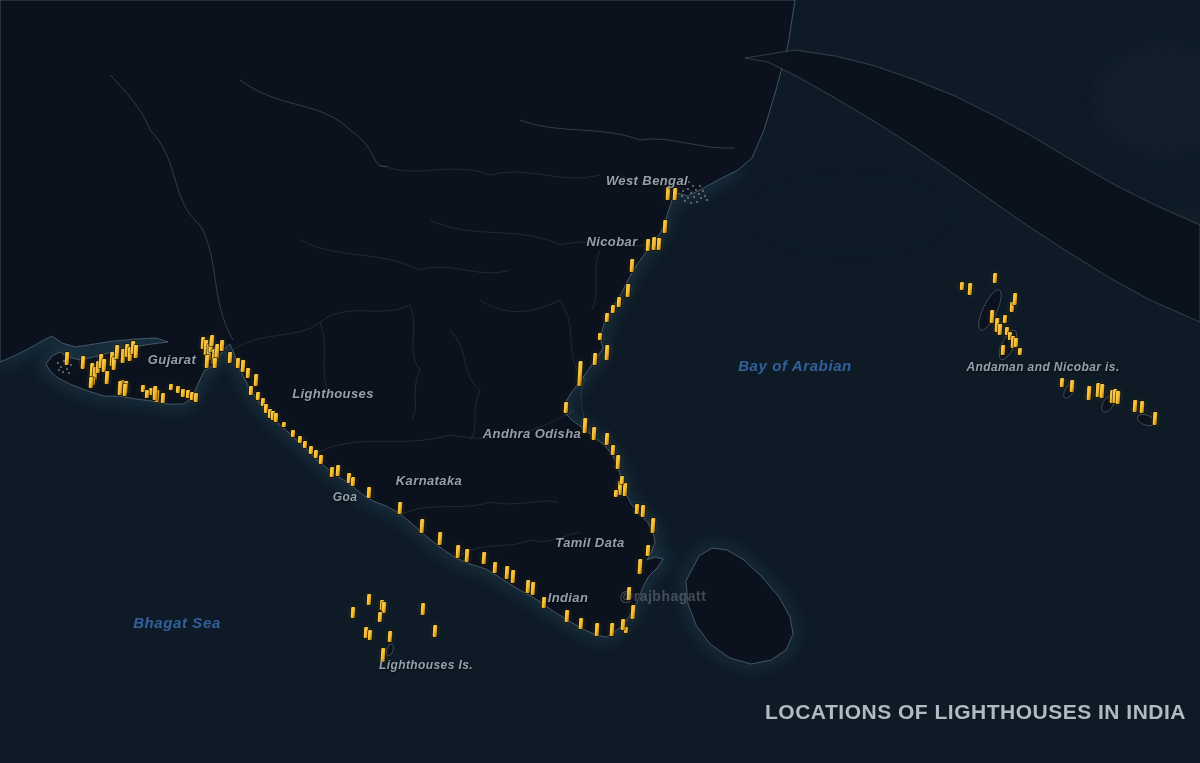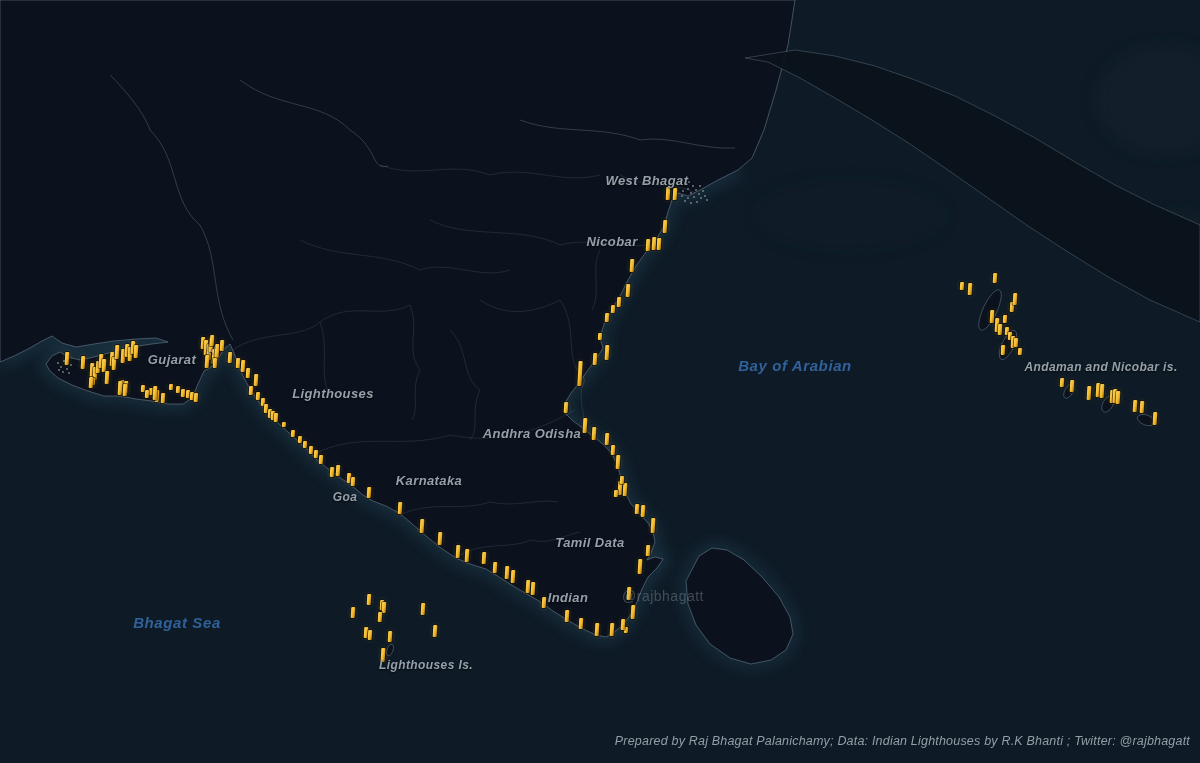--- a/index.html
+++ b/index.html
@@ -25,21 +25,21 @@
     color:var(--state-label);font-style:italic;font-weight:bold;
     letter-spacing:.4px;white-space:nowrap;text-shadow:0 1px 2px rgba(0,0,0,.8);
   }
   .sea-label{
     position:absolute;transform:translate(-50%,-50%);
     color:var(--sea-label);font-style:italic;font-weight:bold;
     letter-spacing:.6px;white-space:nowrap;
   }
   #watermark{
     position:absolute;transform:translate(-50%,-50%);
-    color:rgba(150,160,170,.38);font-size:14px;font-weight:normal;
+    color:rgba(150,160,170,.38);font-size:14px;font-weight:bold;
     letter-spacing:.5px;
   }
   #map-title{
     position:absolute;right:14px;top:700px;
     color:var(--title-color);font-size:21px;font-weight:bold;
     letter-spacing:.5px;
   }
   #map-credit{
     position:absolute;right:10px;top:734px;
     color:var(--credit-color);font-size:12.5px;font-style:italic;
@@ -326,24 +326,24 @@
     </div>
 
   <div class="layer" id="labels-layer">
       <div class="region-label" style="left: 172px; top: 359px; font-size: 13px;">Gujarat</div>
       <div class="region-label" style="left: 333px; top: 393px; font-size: 13px;">Lighthouses</div>
       <div class="region-label" style="left: 532px; top: 433px; font-size: 13px;">Andhra Odisha</div>
       <div class="region-label" style="left: 429px; top: 480px; font-size: 13px;">Karnataka</div>
       <div class="region-label" style="left: 345px; top: 497px; font-size: 12px;">Goa</div>
       <div class="region-label" style="left: 590px; top: 542px; font-size: 13px;">Tamil Data</div>
       <div class="region-label" style="left: 568px; top: 597px; font-size: 13px;">Indian</div>
-      <div class="region-label" style="left: 647px; top: 180px; font-size: 13px;">West Bhagat</div>
+      <div class="region-label" style="left: 647px; top: 180px; font-size: 13px;">West Bengal</div>
       <div class="region-label" style="left: 612px; top: 241px; font-size: 13px;">Nicobar</div>
-      <div class="region-label" style="left: 1101px; top: 367px; font-size: 12px;">Andaman and Nicobar is.</div>
+      <div class="region-label" style="left: 1043px; top: 367px; font-size: 12px;">Andaman and Nicobar is.</div>
       <div class="region-label" style="left: 426px; top: 665px; font-size: 12px;">Lighthouses Is.</div>
       <div class="sea-label" style="left: 795px; top: 365px; font-size: 15px;">Bay of Arabian</div>
       <div class="sea-label" style="left: 177px; top: 622px; font-size: 15px;">Bhagat Sea</div>
     </div>
 
   <div id="watermark" style="left: 663px; top: 596px;">@rajbhagatt</div>
 
-  <div id="map-credit">Prepared by Raj Bhagat Palanichamy; Data: Indian Lighthouses by R.K Bhanti ; Twitter: @rajbhagatt</div>
+  <div id="map-title">LOCATIONS OF LIGHTHOUSES IN INDIA</div>
 </div>
 
 </body></html>

